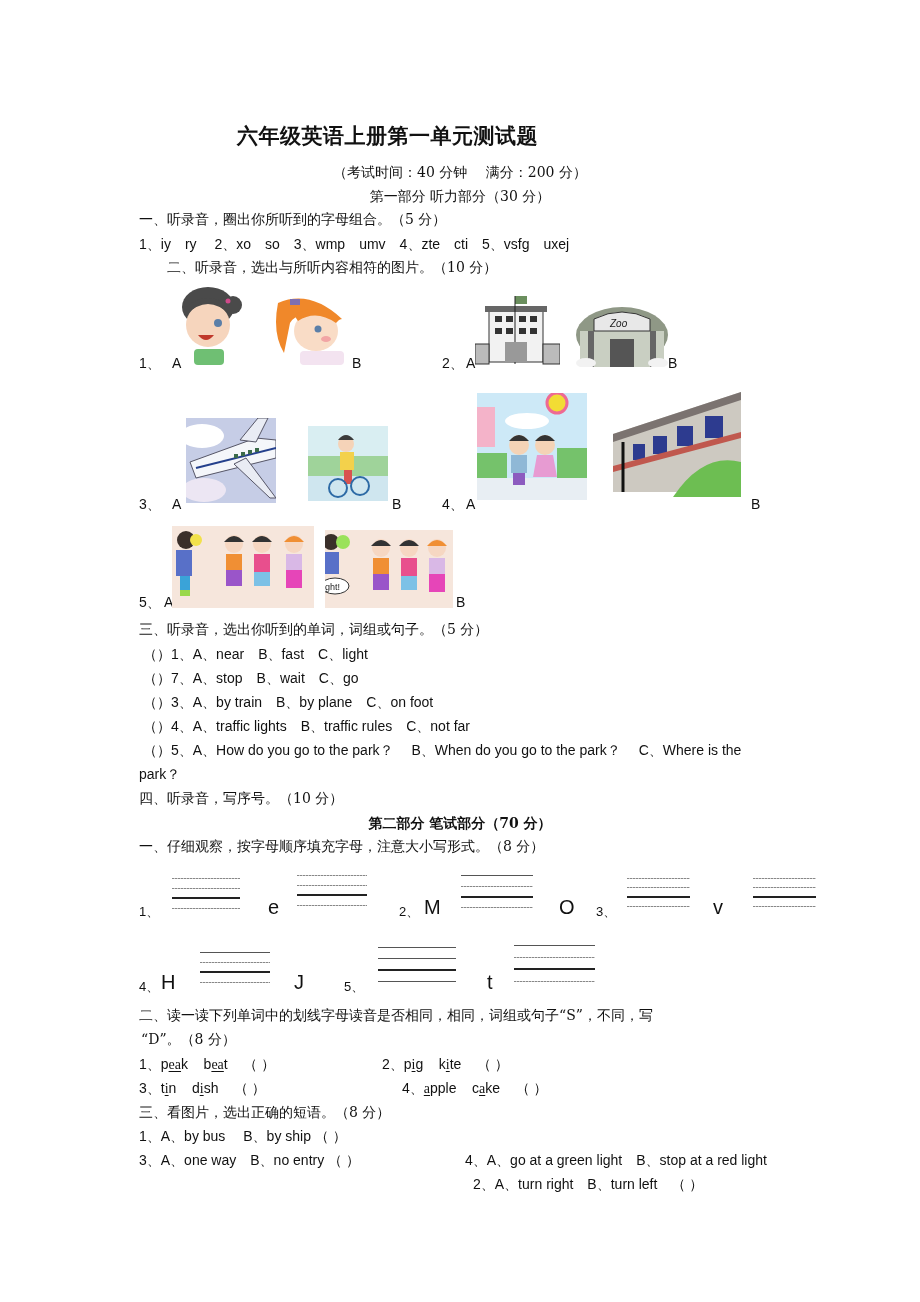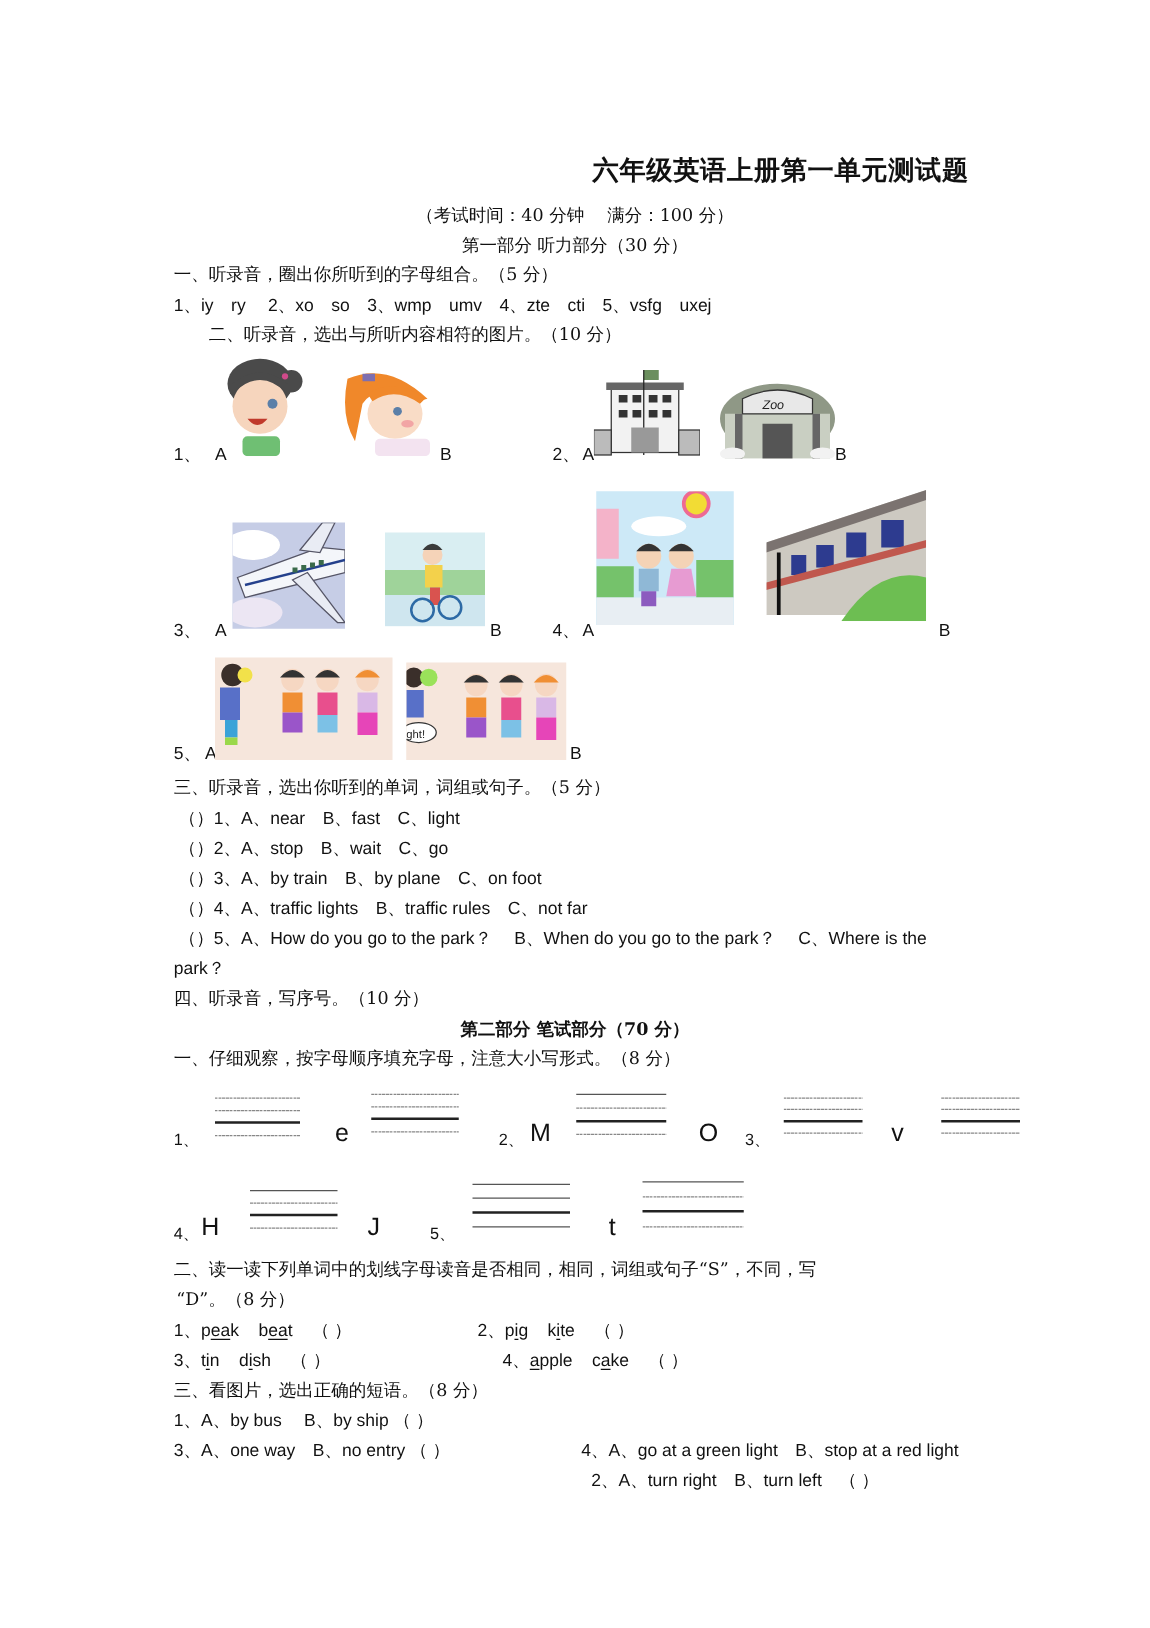--- a/index.html
+++ b/index.html
@@ -10,33 +10,33 @@
     color: #111;
     font-size: 14px;
     overflow: hidden;
   }
   .abs { position: absolute; white-space: nowrap; }
   .title { font-size: 21px; font-weight: bold; letter-spacing: 0.5px; }
   .cn { font-family: "DejaVu Serif", "Liberation Serif", serif; font-size: 14px; }
   .en { font-family: "Liberation Sans", sans-serif; font-size: 14px; }
   .big { font-family: "Liberation Sans", sans-serif; font-size: 20px; }
   .bold { font-weight: bold; }
-  u.ul { text-decoration: underline; text-underline-offset: 2px; }
+  u.ul { text-decoration: underline; text-underline-offset: 2px; font-family: Liberation Serif, serif; }
 
   
   .pic { position: absolute; overflow: hidden; }
   .wline { position: absolute; height: 1px; background: #555; }
   .wline.thick { height: 2px; background: #222; }
   .wline.dot { background: repeating-linear-gradient(90deg,#888 0 2px,#ccc 2px 3px); }
 </style>
 </head>
 <body>
 
-<div class="abs title" style="left:0;width:775px;text-align:right;top:122px;">六年级英语上册第一单元测试题</div>
-<div class="abs cn" style="left:0;width:920px;text-align:center;top:164px;">（考试时间：40 分钟　 满分：100 分）</div>
+<div class="abs title" style="left:0;width:775px;text-align:center;top:122px;">六年级英语上册第一单元测试题</div>
+<div class="abs cn" style="left:0;width:920px;text-align:center;top:164px;">（考试时间：40 分钟　 满分：200 分）</div>
 <div class="abs cn" style="left:0;width:920px;text-align:center;top:188px;">第一部分  听力部分（30 分）</div>
 
 <div class="abs cn" style="left:139px;top:211px;">一、听录音，圈出你所听到的字母组合。（5 分）</div>
 <div class="abs en" style="left:139px;top:236px;">1、iy　ry　 2、xo　so　3、wmp　umv　4、zte　cti　5、vsfg　uxej</div>
 
 <div class="abs cn" style="left:139px;top:259px;margin-left:28px;">二、听录音，选出与所听内容相符的图片。（10 分）</div>
 
 <div class="abs en" style="left:139px;top:355px;">1、</div>
 <div class="abs en" style="left:172px;top:355px;">A</div>
 <div class="pic" style="left:178px;top:285px;width:65px;height:80px;">
@@ -213,21 +213,21 @@
     <circle cx="112" cy="18" r="9" fill="#f6d7c2"></circle>
       <path d="M102 16 Q112 4 122 16" fill="#f08f34"></path>
     <rect x="104" y="28" width="16" height="16" fill="#d9b8e6"></rect>
       <rect x="104" y="44" width="16" height="18" fill="#e645b8"></rect>
   </svg>
 </div>
 <div class="abs en" style="left:456px;top:594px;">B</div>
 
 <div class="abs cn" style="left:139px;top:621px;">三、听录音，选出你听到的单词，词组或句子。（5 分）</div>
 <div class="abs en" style="left:143px;top:646px;">（）1、A、near　B、fast　C、light</div>
-<div class="abs en" style="left:143px;top:670px;">（）2、A、stop　B、wait　C、go</div>
+<div class="abs en" style="left:143px;top:670px;">（）7、A、stop　B、wait　C、go</div>
 <div class="abs en" style="left:143px;top:694px;">（）3、A、by train　B、by plane　C、on foot</div>
 <div class="abs en" style="left:143px;top:718px;">（）4、A、traffic lights　B、traffic rules　C、not far</div>
 <div class="abs en" style="left:143px;top:742px;">（）5、A、How do you go to the park？　 B、When do you go to the park？　 C、Where is the</div>
 <div class="abs en" style="left:139px;top:766px;">park？</div>
 
 <div class="abs cn" style="left:139px;top:790px;">四、听录音，写序号。（10 分）</div>
 
 <div class="abs cn bold" style="left:0;width:920px;text-align:center;top:815px;">第二部分  笔试部分（70 分）</div>
 <div class="abs cn" style="left:139px;top:838px;">一、仔细观察，按字母顺序填充字母，注意大小写形式。（8 分）</div>
 

